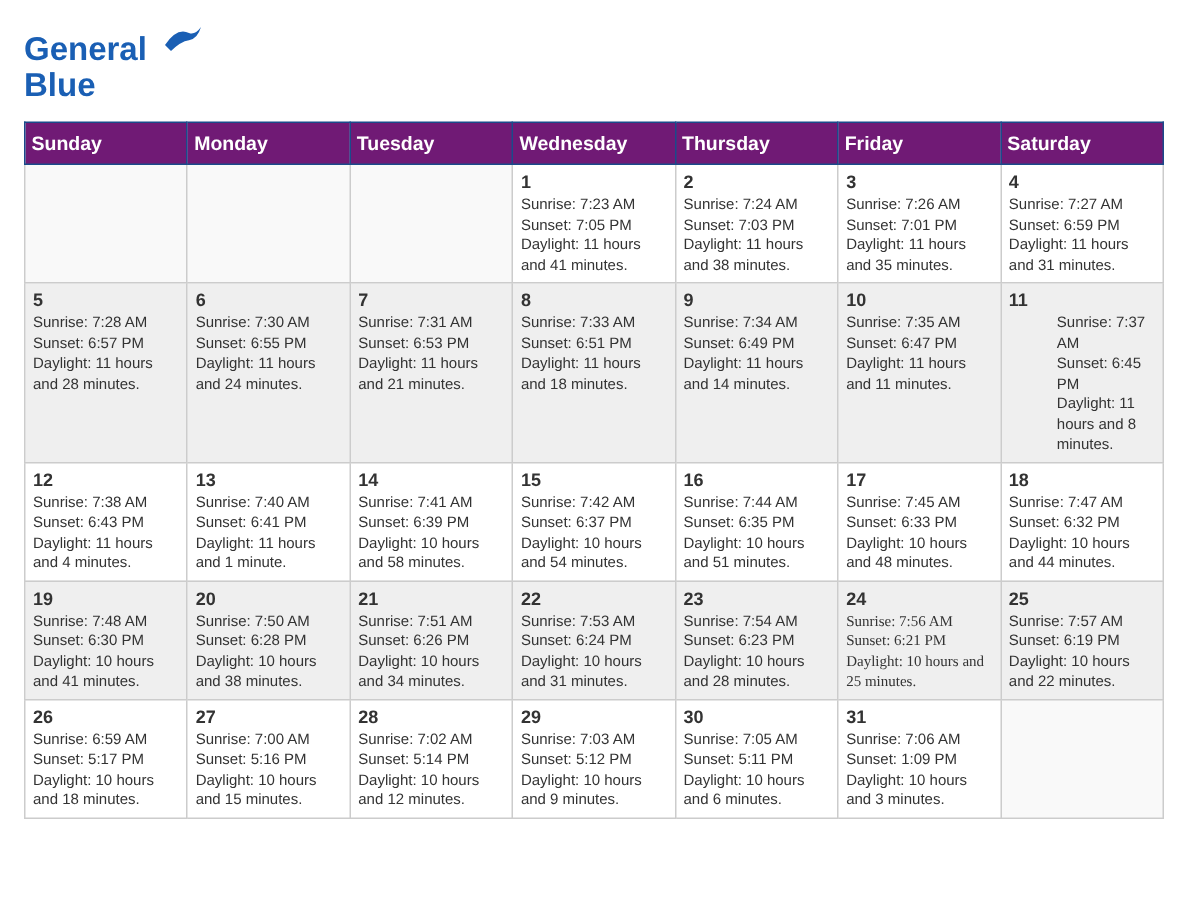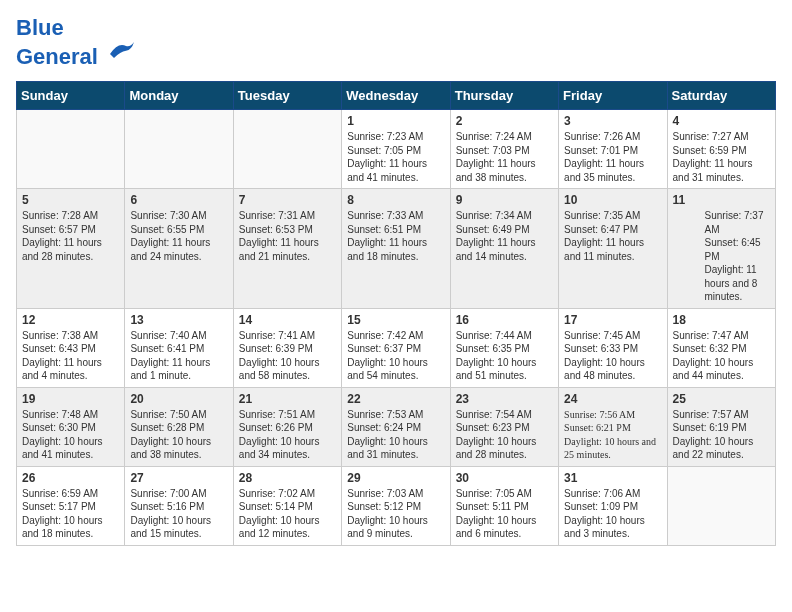--- a/index.html
+++ b/index.html
@@ -46,21 +46,21 @@
     .location {
       font-size: 15px;
       color: #555;
     }
     .calendar {
       width: 100%;
       border-collapse: collapse;
       border: 1px solid #ccc;
     }
     .calendar th {
-      background-color: #0c4a6e;
+      background-color: #701a75;
       color: #fff;
       font-size: 13px;
       font-weight: bold;
       padding: 6px 4px;
       text-align: left;
       border: 1px solid #1a4a8a;
     }
     .calendar td {
       vertical-align: top;
       padding: 4px 5px;
@@ -94,27 +94,27 @@
     .empty-cell {
       background: #f9f9f9 !important;
     }
   </style>
 </head>
 <body>
 
 <div class="header">
   <div class="logo">
     <div>
-      <div class="logo-text"><span style="color:#1a5fb4;">Blue</span></div>
       <div class="logo-text">
         <span>General</span>
         <svg class="logo-bird" viewBox="0 0 40 30">
           <path d="M5 20 Q15 5 25 10 Q30 12 35 5 Q32 15 25 16 Q18 17 10 25 Z" fill="#1a5fb4"></path>
         </svg>
       </div>
+      <div class="logo-text"><span style="color:#1a5fb4;">Blue</span></div>
     </div>
   </div>
 </div>
 
 <table class="calendar">
   <thead>
     <tr>
     <th>Sunday</th>
         <th>Monday</th>
         <th>Tuesday</th>

